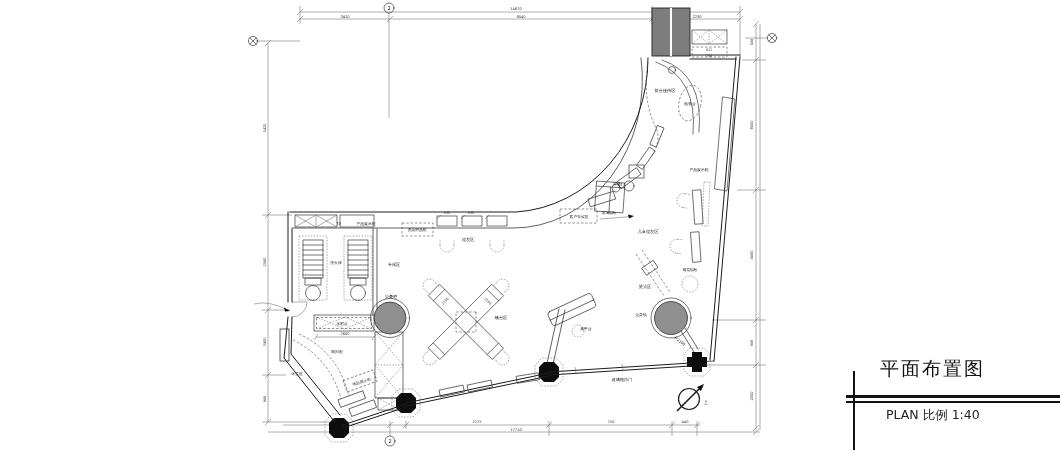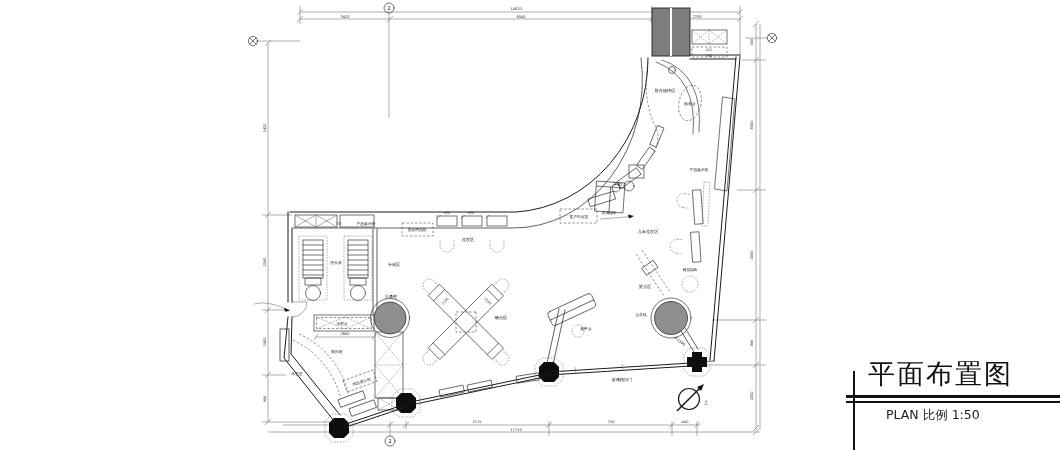--- a/index.html
+++ b/index.html
@@ -19,21 +19,21 @@
   text{fill:#1f1f1f;font-family:"DejaVu Sans",sans-serif;text-anchor:middle;stroke:none;}
   .lab{font-size:4.2px;}
   .lab38{font-size:3.8px;}
   .lab36{font-size:3.6px;}
   .dim{font-size:3.6px;fill:#333;}
   .dim34{font-size:3.4px;fill:#333;}
   .bub{font-size:5px;fill:#111;}
   
   .title-block{position:absolute;left:840px;top:350px;width:220px;height:100px;}
   .tb-vline{position:absolute;left:13px;top:21px;width:2px;height:79px;background:#111;}
-  .tb-title{position:absolute;left:28px;top:6px;font-size:27px;letter-spacing:2px;color:#111;font-family:"DejaVu Sans",sans-serif;white-space:nowrap;}
+  .tb-title{position:absolute;left:40px;top:6px;font-size:19px;letter-spacing:2px;color:#111;font-family:"DejaVu Sans",sans-serif;white-space:nowrap;}
   .tb-rule-thick{position:absolute;left:6px;top:45px;width:214px;height:3px;background:#111;}
   .tb-rule-thin{position:absolute;left:6px;top:51px;width:214px;height:2px;background:#111;}
   .tb-subtitle{position:absolute;left:46px;top:57px;font-size:12.5px;color:#222;font-family:"DejaVu Sans",sans-serif;white-space:nowrap;}
 </style>
 </head>
 <body>
 
 <div class="stage">
 
 <svg width="1060" height="450" viewBox="0 0 1060 450">
@@ -326,16 +326,16 @@
     <text class="dim34" x="709" y="51">412</text>
     <text class="dim34" x="709" y="57">794</text>
   </g>
 </svg>
 
   <div class="title-block">
     <div class="tb-vline"></div>
     <div class="tb-title">平面布置图</div>
     <div class="tb-rule-thick"></div>
     <div class="tb-rule-thin"></div>
-    <div class="tb-subtitle">PLAN 比例  1:50</div>
+    <div class="tb-subtitle">PLAN 比例  1:40</div>
   </div>
 
 </div>
 
 </body></html>

